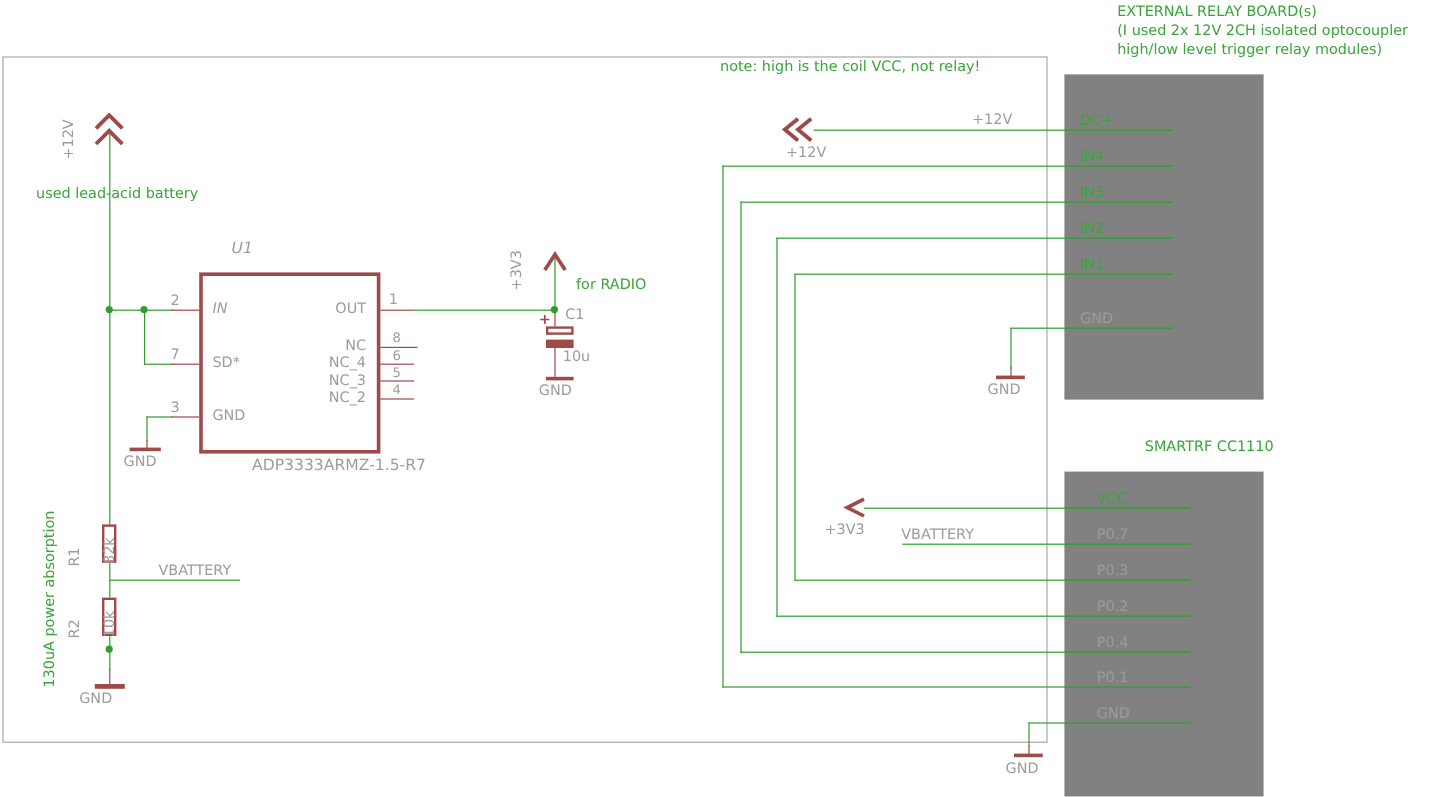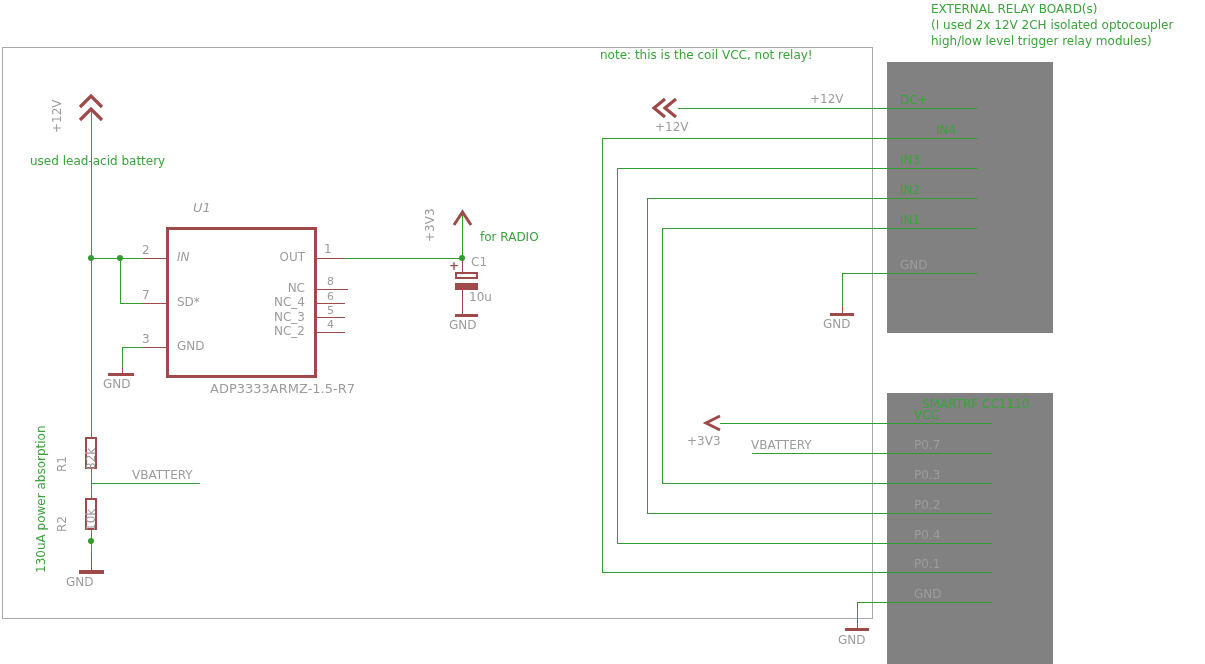--- a/index.html
+++ b/index.html
@@ -140,44 +140,44 @@
   <span class="t tg vtext" style="left:69px;top:519px;">R2</span>
   <span class="t tg vtext" style="left:98px;top:518px;">10k</span>
 
   <span class="t tg vtext" style="left:64px;top:120px;">+12V</span>
   <span class="t tgr" style="left:30px;top:155px;">used lead-acid battery</span>
   <span class="t tgr vtext" style="left:48px;top:560px;">130uA power absorption</span>
   <span class="t tg" style="left:132px;top:469px;">VBATTERY</span>
   <span class="t tg vtext" style="left:437px;top:229px;">+3V3</span>
   <span class="t tgr" style="left:480px;top:231px;">for RADIO</span>
 
-  <span class="t tgr" style="left:600px;top:49px;">note: this is the coil VCC, not relay!</span>
+  <span class="t tgr" style="left:600px;top:49px;">note: high is the coil VCC, not relay!</span>
   <span class="t tg" style="left:810px;top:93px;">+12V</span>
   <span class="t tg" style="left:655px;top:121px;">+12V</span>
   <span class="t tg" style="left:687px;top:435px;">+3V3</span>
   <span class="t tg" style="left:751px;top:439px;">VBATTERY</span>
 
   <span class="t tg" style="left:103px;top:378px;">GND</span>
   <span class="t tg" style="left:449px;top:319px;">GND</span>
   <span class="t tg" style="left:66px;top:576px;">GND</span>
   <span class="t tg" style="left:823px;top:318px;">GND</span>
   <span class="t tg" style="left:838px;top:634px;">GND</span>
 
   <span class="t tgr" style="left:931px;top:3px;">EXTERNAL RELAY BOARD(s)</span>
   <span class="t tgr" style="left:931px;top:19px;">(I used 2x 12V 2CH isolated optocoupler</span>
   <span class="t tgr" style="left:931px;top:35px;">high/low level trigger relay modules)</span>
 
   <span class="t tgr" style="left:900px;top:94px;">DC+</span>
-  <span class="t tgr" style="left:900px;top:124px;margin-left:36px;">IN4</span>
+  <span class="t tgr" style="left:900px;top:124px;">IN4</span>
   <span class="t tgr" style="left:900px;top:154px;">IN3</span>
   <span class="t tgr" style="left:900px;top:184px;">IN2</span>
   <span class="t tgr" style="left:900px;top:214px;">IN1</span>
   <span class="t tg" style="left:900px;top:259px;">GND</span>
 
-  <span class="t tgr" style="left:922px;top:366px;margin-top:32px;">SMARTRF CC1110</span>
+  <span class="t tgr" style="left:954px;top:366px;">SMARTRF CC1110</span>
   <span class="t tgr" style="left:914px;top:409px;">VCC</span>
   <span class="t tg" style="left:914px;top:439px;">P0.7</span>
   <span class="t tg" style="left:914px;top:469px;">P0.3</span>
   <span class="t tg" style="left:914px;top:499px;text-align:right;">P0.2</span>
   <span class="t tg" style="left:914px;top:529px;">P0.4</span>
   <span class="t tg" style="left:914px;top:558px;">P0.1</span>
   <span class="t tg" style="left:914px;top:588px;">GND</span>
 
 </div>
 

